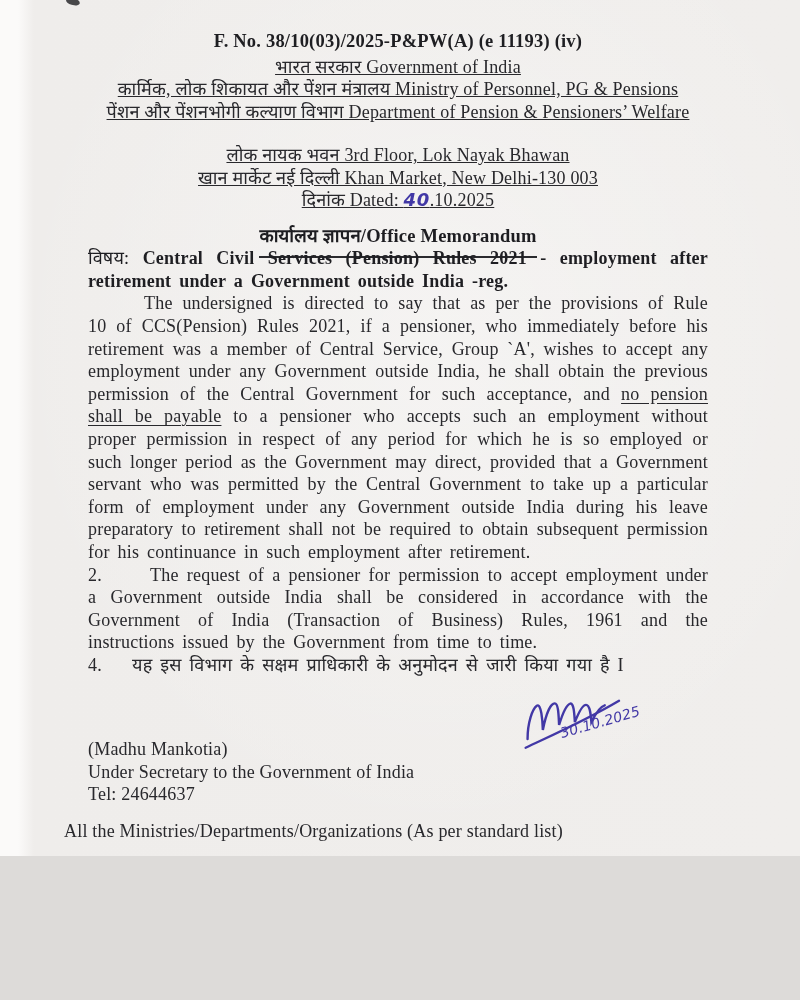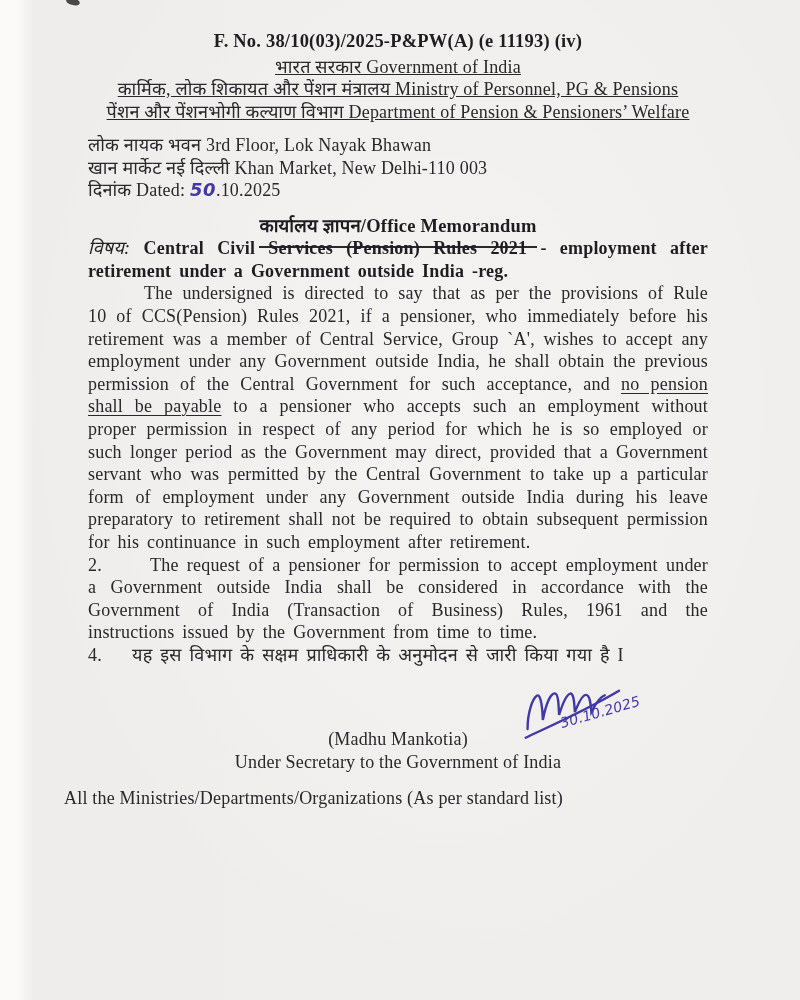--- a/index.html
+++ b/index.html
@@ -4,21 +4,21 @@
 <style>
   html,body{margin:0;padding:0;}
   body{
     width:800px;height:1000px;
     background:#dddbd9;
     font-family:"Liberation Serif","DejaVu Serif",serif;
     overflow:hidden;
   }
   .page{
     position:relative;
-    width:800px;height:1000px;
+    width:800px;height:856px;
     background:
       radial-gradient(ellipse at 55% 40%, rgba(255,255,255,0.35), rgba(0,0,0,0) 70%),
       linear-gradient(to right, #fbfaf9 0px, #fbfaf9 18px, #efedeb 34px, #f0eeec 100%),
       #f0eeec;
     color:#28282c;
     overflow:hidden;
   }
   .scan-mark{
     position:absolute; left:66px; top:-2px;
     width:14px; height:7px; background:#2a2a2e;
@@ -28,21 +28,21 @@
   }
   .content{
     position:absolute; top:30px; left:88px; width:620px;
     font-size:18px; line-height:22.6px;
     letter-spacing:.2px;
   }
   .center{text-align:center;}
   .bold{font-weight:bold; color:#1e1e22;}
   .file-no{font-size:18.5px; margin-bottom:3px;}
   .head-line{margin:0; line-height:22.5px;text-decoration:underline;}
-  .addr-block{text-align:left; margin-top:11px; line-height:22.5px;}
+  .addr-block{text-align:center; margin-top:21px; line-height:22.5px;text-decoration:underline;}
   .hand-ink{
     color:#4238a6;
     font-family:"DejaVu Sans",sans-serif;
     font-style:italic; font-weight:bold;
     letter-spacing:.5px;
   }
   .memo-title{
     margin-top:13px;
     text-align:center;
   }
@@ -50,61 +50,61 @@
     font-weight:bold; font-size:18.5px; color:#1d1d21;
     border-bottom:2px solid #2a2a2e;
     padding-bottom:10px;
   }
   .subject{
     margin-top:24px;
     text-align:justify;
     font-weight:bold; color:#1e1e22;
     word-spacing:3px;
   }
-  .subject .dev-label{font-weight:normal;font-style:italic;}
+  .subject .dev-label{font-weight:normal;}
   p.body-para{
     margin:0; text-align:justify;
     word-spacing:3.2px;
   }
   .para1{margin-top:13px; text-indent:56px;}
   .numbered{margin-top:21px; position:relative;}
   .pnum{display:inline-block; text-indent:0;}
   .pnum.n2{width:62px;}
   .pnum.n3{width:96px;}
   .pnum.n4{width:44px;}
   .uline{text-decoration:underline; text-underline-offset:3px;}
   .sig-area{
     position:relative;
     height:64px;
     margin-top:2px;
   }
   .sig-scribble{
     position:absolute; right:28px; top:2px;
   }
-  .sig-block{text-align:center; line-height:22.5px; margin-top:-4px;}
+  .sig-block{text-align:left; line-height:22.5px; margin-top:-4px;}
   .to-block{margin-top:14px; margin-left:-24px; line-height:23px;}
   .to-recipients{}
 </style>
 </head>
 <body>
 
 <div class="page">
   <div class="scan-mark"></div>
 
   <div class="content">
 
     <div class="center bold file-no">F. No. 38/10(03)/2025-P&amp;PW(A) (e 11193) (iv)</div>
     <div class="center head-line">भारत सरकार Government of India</div>
     <div class="center head-line">कार्मिक, लोक शिकायत और पेंशन मंत्रालय Ministry of Personnel, PG &amp; Pensions</div>
     <div class="center head-line">पेंशन और पेंशनभोगी कल्याण विभाग Department of Pension &amp; Pensioners’ Welfare</div>
 
     <div class="addr-block">
       <div>लोक नायक भवन 3rd Floor, Lok Nayak Bhawan</div>
-      <div>खान मार्केट नई दिल्ली Khan Market, New Delhi-110 003</div>
-      <div><span>दिनांक Dated: </span><span class="hand-ink">50</span><span>.10.2025</span></div>
+      <div>खान मार्केट नई दिल्ली Khan Market, New Delhi-130 003</div>
+      <div><span>दिनांक Dated: </span><span class="hand-ink">40</span><span>.10.2025</span></div>
     </div>
 
     <div class="memo-title">
       <span>कार्यालय ज्ञापन/Office Memorandum</span>
     </div>
 
     <p class="subject body-para"><span class="dev-label">विषय:</span><span> Central Civil Services (Pension) Rules 2021 - employment after retirement under a Government outside India -reg.</span></p>
 
     <p class="body-para para1"><span>The undersigned is directed to say that as per the provisions of Rule 10 of CCS(Pension) Rules 2021, if a pensioner, who immediately before his retirement was a member of Central Service, Group `A', wishes to accept any employment under any Government outside India, he shall obtain the previous permission of the Central Government for such acceptance, and </span><span class="uline">no pension shall be payable</span><span> to a pensioner who accepts such an employment without proper permission in respect of any period for which he is so employed or such longer period as the Government may direct, provided that a Government servant who was permitted by the Central Government to take up a particular form of employment under any Government outside India during his leave preparatory to retirement shall not be required to obtain subsequent permission for his continuance in such employment after retirement.</span></p>
 
@@ -119,20 +119,21 @@
           <path d="M14,42 C18,26 26,14 31,12 C36,10 33,28 31,37 C38,22 45,13 49,14 C53,15 49,30 48,36 C54,26 60,18 64,18 C68,18 65,31 64,37 C69,30 75,22 79,23 C83,24 81,35 80,41 C86,34 92,28 97,28"></path>
           <path d="M10,50 C40,44 75,38 112,27"></path>
         </g>
         <text x="52" y="58" transform="rotate(-16 52 58)" fill="#4238a6" font-size="14" font-style="italic" font-family="DejaVu Sans, sans-serif">30.10.2025</text>
       </svg>
     </div>
 
     <div class="sig-block">
       <div>(Madhu Mankotia)</div>
       <div>Under Secretary to the Government of India</div>
+      <div>Tel: 24644637</div>
     </div>
 
     <div class="to-block">
       <div class="to-recipients">All the Ministries/Departments/Organizations (As per standard list)</div>
     </div>
 
   </div>
 </div>
 
 </body></html>

